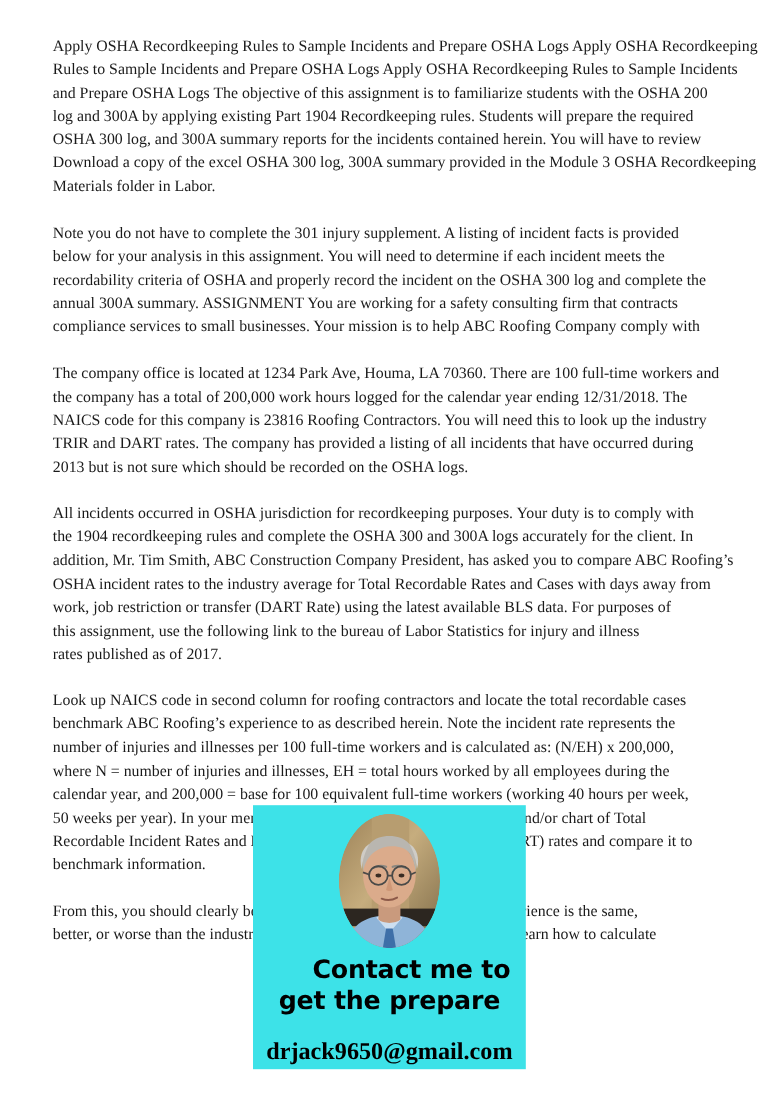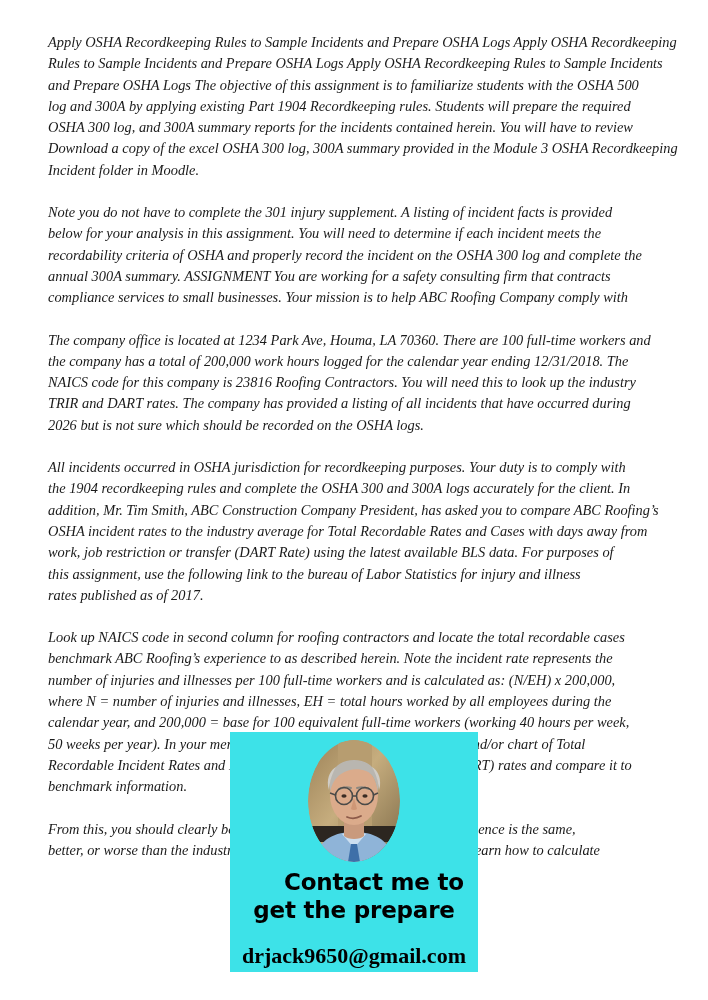--- a/index.html
+++ b/index.html
@@ -35,21 +35,20 @@
 
   .para {
     margin: 0 0 21px 0;
     white-space: normal;
   }
   .para:last-child { margin-bottom: 0; }
 
   .para .ln {
     display: block;
     white-space: pre;
-    font-style: italic;
   }
 
   
   #promo-overlay {
     position: absolute;
     left: 230px;
     top: 732px;
     width: 248px;
     height: 240px;
     background: #3de2e8;
@@ -99,41 +98,41 @@
 </head>
 <body>
 
 <div id="page">
 
   <div class="doc-body">
 
     <p class="para">
       <span class="ln">Apply OSHA Recordkeeping Rules to Sample Incidents and Prepare OSHA Logs Apply OSHA Recordkeeping</span>
       <span class="ln">Rules to Sample Incidents and Prepare OSHA Logs Apply OSHA Recordkeeping Rules to Sample Incidents</span>
-      <span class="ln">and Prepare OSHA Logs The objective of this assignment is to familiarize students with the OSHA 500</span>
+      <span class="ln">and Prepare OSHA Logs The objective of this assignment is to familiarize students with the OSHA 200</span>
       <span class="ln">log and 300A by applying existing Part 1904 Recordkeeping rules. Students will prepare the required</span>
       <span class="ln">OSHA 300 log, and 300A summary reports for the incidents contained herein. You will have to review</span>
       <span class="ln">Download a copy of the excel OSHA 300 log, 300A summary provided in the Module 3 OSHA Recordkeeping</span>
-      <span class="ln">Incident folder in Moodle.</span>
+      <span class="ln">Materials folder in Labor.</span>
     </p>
 
     <p class="para">
       <span class="ln">Note you do not have to complete the 301 injury supplement. A listing of incident facts is provided</span>
       <span class="ln">below for your analysis in this assignment. You will need to determine if each incident meets the</span>
       <span class="ln">recordability criteria of OSHA and properly record the incident on the OSHA 300 log and complete the</span>
       <span class="ln">annual 300A summary. ASSIGNMENT You are working for a safety consulting firm that contracts</span>
       <span class="ln">compliance services to small businesses. Your mission is to help ABC Roofing Company comply with</span>
     </p>
 
     <p class="para">
       <span class="ln">The company office is located at 1234 Park Ave, Houma, LA 70360. There are 100 full-time workers and</span>
       <span class="ln">the company has a total of 200,000 work hours logged for the calendar year ending 12/31/2018. The</span>
       <span class="ln">NAICS code for this company is 23816 Roofing Contractors. You will need this to look up the industry</span>
       <span class="ln">TRIR and DART rates. The company has provided a listing of all incidents that have occurred during</span>
-      <span class="ln">2026 but is not sure which should be recorded on the OSHA logs.</span>
+      <span class="ln">2013 but is not sure which should be recorded on the OSHA logs.</span>
     </p>
 
     <p class="para">
       <span class="ln">All incidents occurred in OSHA jurisdiction for recordkeeping purposes. Your duty is to comply with</span>
       <span class="ln">the 1904 recordkeeping rules and complete the OSHA 300 and 300A logs accurately for the client. In</span>
       <span class="ln">addition, Mr. Tim Smith, ABC Construction Company President, has asked you to compare ABC Roofing’s</span>
       <span class="ln">OSHA incident rates to the industry average for Total Recordable Rates and Cases with days away from</span>
       <span class="ln">work, job restriction or transfer (DART Rate) using the latest available BLS data. For purposes of</span>
       <span class="ln">this assignment, use the following link to the bureau of Labor Statistics for injury and illness</span>
       <span class="ln">rates published as of 2017.</span>

